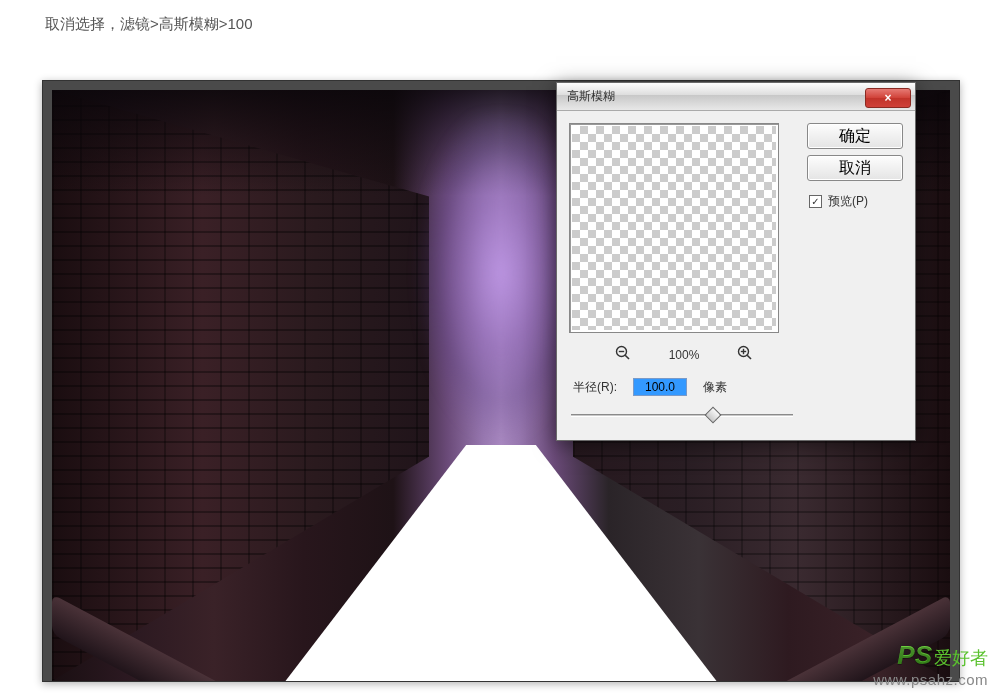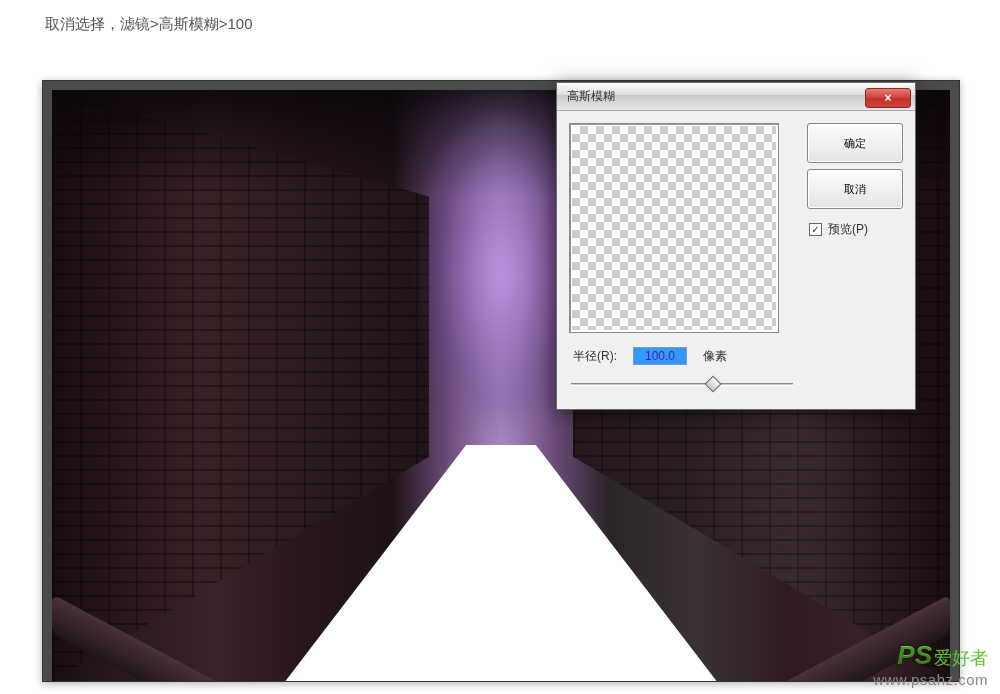--- a/index.html
+++ b/index.html
@@ -147,21 +147,21 @@
     .radius-input {
       width: 54px;
       border: 1px solid #7a9ac8;
       background: #fff;
       color: #222;
       font-size: 12px;
       text-align: center;
       padding: 1px 0;
     }
     .radius-input.selected {
-      background: #3399ff; color: #4c1d95;
+      background: #3399ff; color: #000000;
     }
     .slider-track {
       position: relative;
       margin: 12px 6px 6px 2px;
       height: 14px;
     }
     .slider-rail {
       position: absolute; left: 0; right: 0; top: 6px; height: 3px;
       background: #c8c8c8;
       border-top: 1px solid #8a8a8a;
@@ -169,25 +169,25 @@
     }
     .slider-thumb {
       position: absolute; top: 1px;
       width: 12px; height: 12px;
       background: linear-gradient(180deg,#f8f8f8,#c8c8c8);
       border: 1px solid #666;
       transform: translateX(-50%) rotate(45deg);
     }
     .btn-col { width: 96px; display: flex; flex-direction: column; gap: 6px; }
     .win-btn {
-      height: 40px;
+      height: 26px;
       background: linear-gradient(180deg,#fdfdfd,#e4e4e4);
       border: 1px solid #888;
       border-radius: 3px;
-      font-size: 11px;
+      font-size: 16px;
       cursor: pointer;
       box-shadow: inset 0 0 0 1px #fff;
     }
     .chk-row { display: flex; align-items: center; gap: 6px; margin-top: 6px; padding-left: 2px; }
     .chk { width: 13px; height: 13px; border: 1px solid #666; background:#fff;
       display:inline-flex; align-items:center; justify-content:center; font-size:10px; color:#333; }
     .watermark {
       position: absolute; right: 12px; bottom: 6px;
       display: flex; flex-direction: column; align-items: flex-end;
       font-family: Arial, sans-serif;
@@ -222,20 +222,38 @@
   <div class="titlebar">
     <span class="titlebar-title">高斯模糊</span>
     <div class="close-btn">
       <span>×</span>
     </div>
   </div>
   <div class="dialog-body">
     <div class="preview-col">
       <div class="preview-box">
         <div class="checker"></div>
+      </div>
+      <div class="zoom-row">
+        <span class="mag-icon">
+          <svg width="16" height="16" viewBox="0 0 16 16">
+              <circle cx="6.5" cy="6.5" r="5" fill="none" stroke="#333" stroke-width="1.4"></circle>
+              <line x1="10.2" y1="10.2" x2="14" y2="14" stroke="#333" stroke-width="1.6"></line>
+              <line x1="3.8" y1="6.5" x2="9.2" y2="6.5" stroke="#333" stroke-width="1.4"></line>
+            </svg>
+        </span>
+        <span class="zoom-text">100%</span>
+        <span class="mag-icon">
+          <svg width="16" height="16" viewBox="0 0 16 16">
+              <circle cx="6.5" cy="6.5" r="5" fill="none" stroke="#333" stroke-width="1.4"></circle>
+              <line x1="10.2" y1="10.2" x2="14" y2="14" stroke="#333" stroke-width="1.6"></line>
+              <line x1="3.8" y1="6.5" x2="9.2" y2="6.5" stroke="#333" stroke-width="1.4"></line>
+              <line x1="6.5" y1="3.8" x2="6.5" y2="9.2" stroke="#333" stroke-width="1.4"></line>
+            </svg>
+        </span>
       </div>
       <div class="radius-row">
         <span>半径(R):</span>
         <input class="radius-input selected" value="100.0" style="">
         <span>像素</span>
       </div>
       <div class="slider-track">
         <div class="slider-rail"></div>
         <div class="slider-thumb" id="slider-thumb" style="left: 64%;"></div>
       </div>

